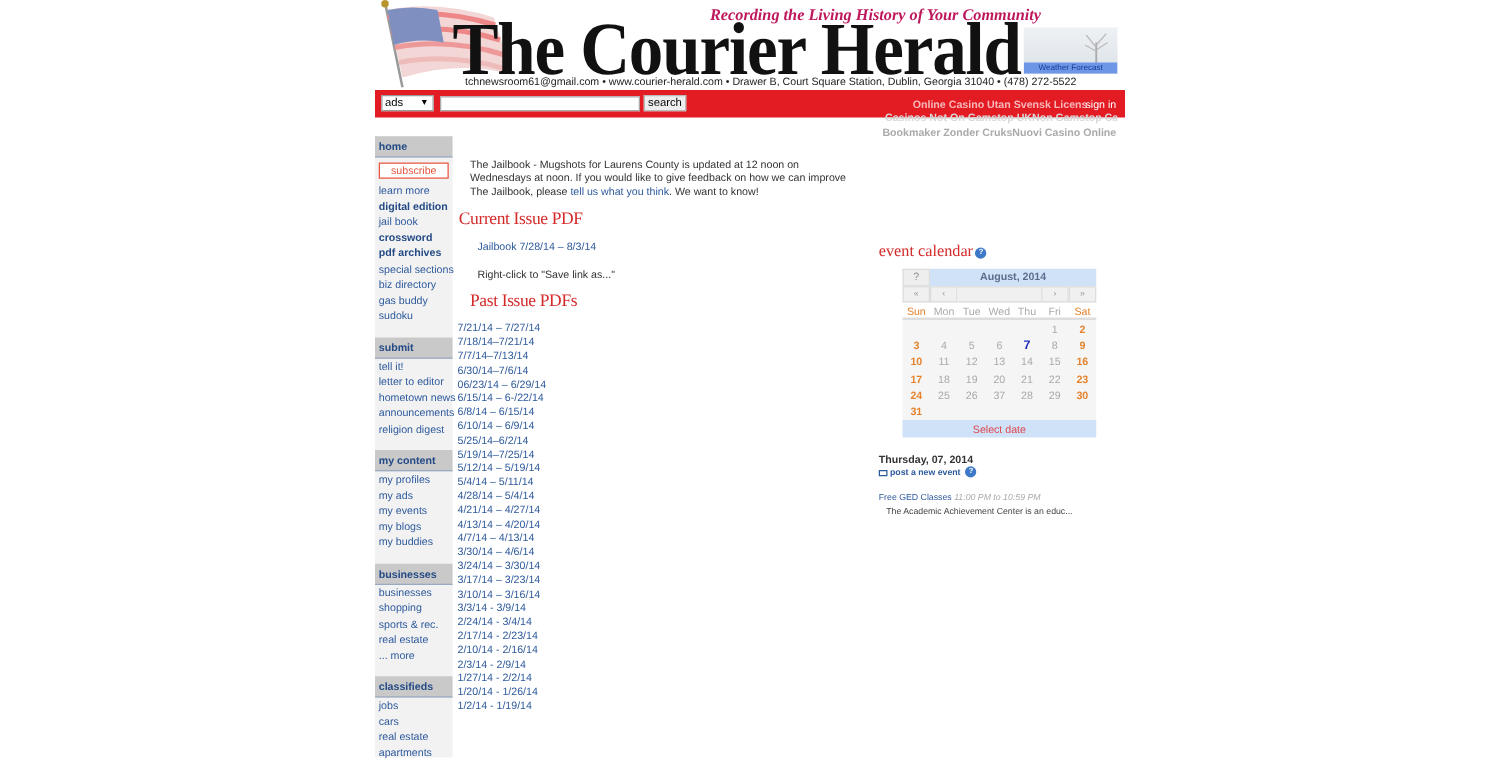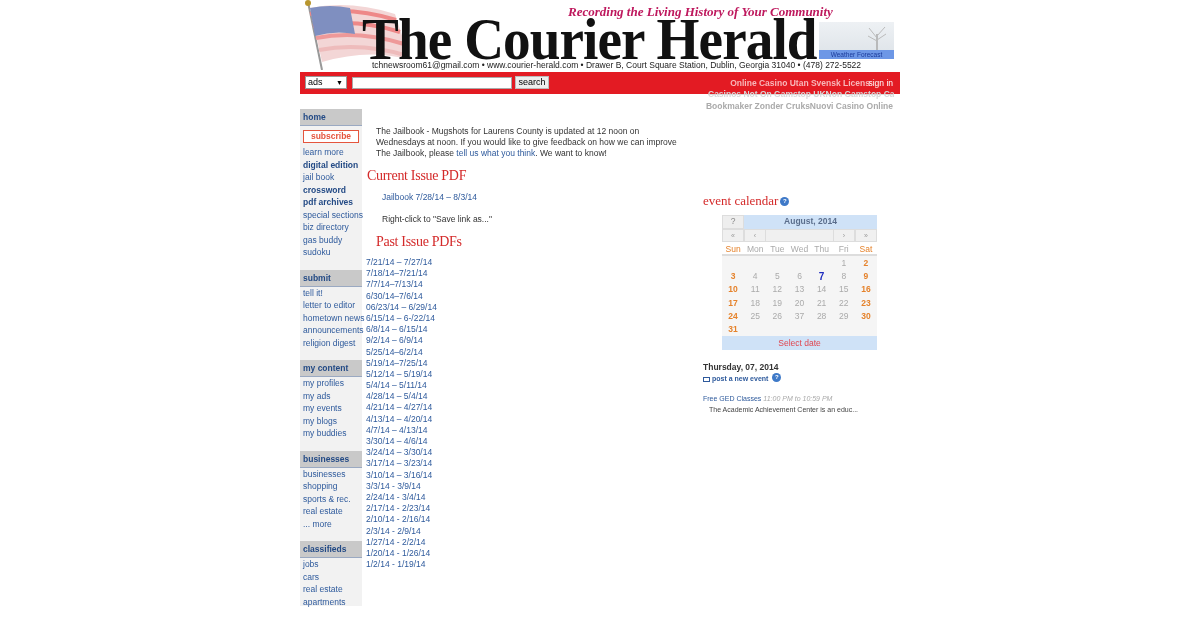--- a/index.html
+++ b/index.html
@@ -24,21 +24,21 @@
   .search-input { position: absolute; left: 52px; top: 5px; width: 160px; height: 12px; background: #fff; border: 1px solid #aaa; }
   .search-btn { position: absolute; left: 215px; top: 4px; width: 34px; height: 13px; background: #eee; border: 1px solid #bbb; font-size: 9px; line-height: 11px; text-align: center; color: #000; }
   .promo1 { position: absolute; right: 30px; top: 6px; font-size: 8.5px; font-weight: bold; color: #f7b7b9; white-space: nowrap; }
   .signin { position: absolute; right: 7px; top: 6px; font-size: 8.5px; font-weight: normal; color: #fff; }
   .promo2 { position: absolute; left: 708px; top: 89px; font-size: 8.5px; font-weight: bold; color: #d8d8d8; white-space: nowrap; width: 186px; overflow: hidden; text-decoration: line-through; }
   .promo3 { position: absolute; right: 307px; top: 101px; font-size: 8.5px; font-weight: bold; color: #aaa; white-space: nowrap; }
 
   
   .sidebar { position: absolute; left: 300px; top: 109px; width: 62px; height: 497px; background: #f2f2f2; }
   .side-head { height: 17px; background: #c9c9c9; color: #234a85; font-weight: bold; font-size: 8.5px; padding-left: 3px; line-height: 17px; border-bottom: 1px solid #9aa9c2; }
-  .subscribe { margin: 4px 3px 3px 3px; height: 13px; border: 1px solid #e5553d; background: #fff; color: #e5553d; font-weight: bold; font-size: 8.5px; text-align: center; line-height: 11px; }
+  .subscribe { margin: 4px 3px 3px 3px; height: 13px; border: 1px solid #e5553d; background: #fff; color: #e5553d; font-weight: normal; font-size: 8.5px; text-align: center; line-height: 11px; }
   .side-item { display: block; font-size: 8.5px; color: #2e5a9c; padding-left: 3px; height: 12.5px; line-height: 12.5px; white-space: nowrap; }
   .side-item.bold { font-weight: bold; color: #234a85; }
   .side-gap { height: 11px; }
 
   
   .intro { position: absolute; left: 376px; top: 126px; width: 310px; font-size: 8.5px; line-height: 11px; color: #333; }
   .intro a { color: #2e5a9c; }
   .h-current { position: absolute; left: 367px; top: 168px; font-family: "Liberation Serif", serif; font-size: 14px; color: #d42a2a; letter-spacing: -0.3px; }
   .current-link { position: absolute; left: 382px; top: 192px; font-size: 8.5px; color: #2e5a9c; }
   .rightclick { position: absolute; left: 382px; top: 214px; font-size: 8.5px; color: #333; }
@@ -172,21 +172,21 @@
   <div class="h-past">Past Issue PDFs</div>
 
   <div class="past-list">
     <a class="past-item">7/21/14 – 7/27/14</a>
     <a class="past-item">7/18/14–7/21/14</a>
     <a class="past-item">7/7/14–7/13/14</a>
     <a class="past-item">6/30/14–7/6/14</a>
     <a class="past-item">06/23/14 – 6/29/14</a>
     <a class="past-item">6/15/14 – 6-/22/14</a>
     <a class="past-item">6/8/14 – 6/15/14</a>
-    <a class="past-item">9/2/14 – 6/9/14</a>
+    <a class="past-item">6/10/14 – 6/9/14</a>
     <a class="past-item">5/25/14–6/2/14</a>
     <a class="past-item">5/19/14–7/25/14</a>
     <a class="past-item">5/12/14 – 5/19/14</a>
     <a class="past-item">5/4/14 – 5/11/14</a>
     <a class="past-item">4/28/14 – 5/4/14</a>
     <a class="past-item">4/21/14 – 4/27/14</a>
     <a class="past-item">4/13/14 – 4/20/14</a>
     <a class="past-item">4/7/14 – 4/13/14</a>
     <a class="past-item">3/30/14 – 4/6/14</a>
     <a class="past-item">3/24/14 – 3/30/14</a>

